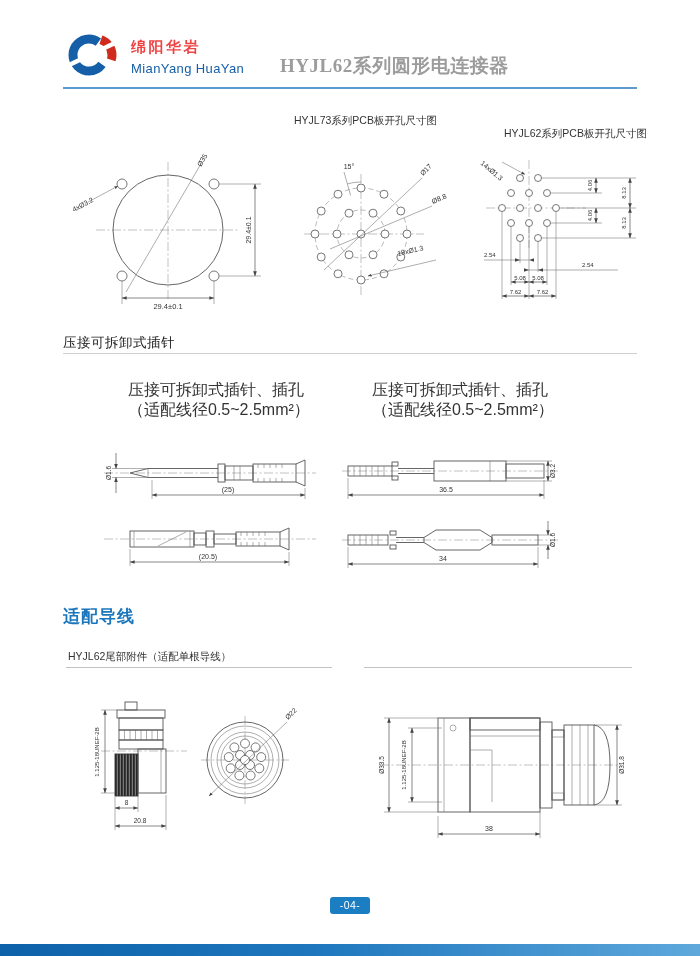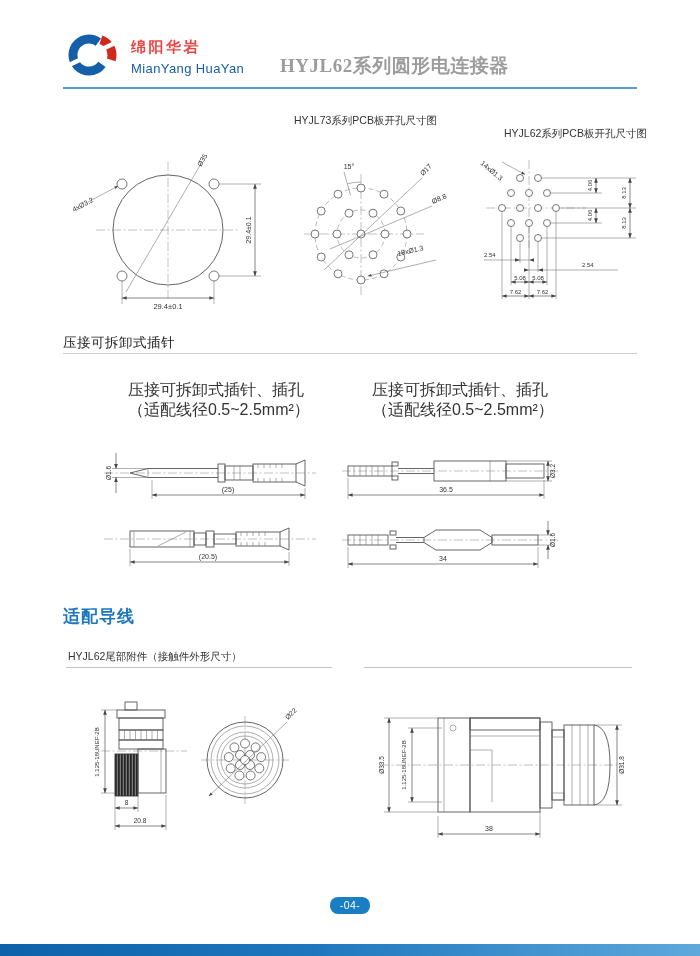--- a/index.html
+++ b/index.html
@@ -20,21 +20,21 @@
   
   .cap{font-size:10.5px;color:#333;white-space:nowrap}
   .sec-head{left:63px;top:334px;font-size:13.5px;color:#1c1c1c;letter-spacing:.5px}
   .sec-rule{left:63px;top:353px;width:574px;height:1px;background:#cfcfcf}
   .blue-head{left:63px;top:605px;font-size:17px;font-weight:bold;color:#1b76bc;letter-spacing:1px}
   .tail-cap{font-size:10.5px;color:#333;white-space:nowrap}
   .cap-rule{height:1px;background:#c3c3c3}
   .contact-label{font-size:16px;color:#333;line-height:20px}
 
   
-  .page-badge{left:330px;top:897px;width:40px;height:17px;border-radius:8px;background:#1b7ec2;
+  .page-badge{left:330px;top:897px;width:40px;height:17px;border-radius:3px;background:#1b7ec2;
               color:#fff;font-size:10.5px;text-align:center;line-height:17px;letter-spacing:.5px}
   .bottom-bar{left:0;top:944px;width:700px;height:12px;
               background:linear-gradient(90deg,#0d61a9 0%,#1e77bd 45%,#5ea8dc 100%)}
 
   
   svg{overflow:visible}
   .ol{fill:none;stroke:#555;stroke-width:.9}
   .thin{fill:none;stroke:#6b6b6b;stroke-width:.55}
   .cl{fill:none;stroke:#999;stroke-width:.6;stroke-dasharray:9 2.5 2 2.5}
   .dash{fill:none;stroke:#8a8a8a;stroke-width:.6;stroke-dasharray:5 3}
@@ -306,21 +306,21 @@
         <line class="ext" x1="198" y1="29" x2="212" y2="29"></line>
       <line class="dim" x1="208" y1="5" x2="208" y2="19" marker-end="url(#arr)"></line>
       <line class="dim" x1="208" y1="43" x2="208" y2="29" marker-end="url(#arr)"></line>
     </g>
     <text class="d" text-anchor="middle" x="103" y="45">34</text>
     <text class="d d65" text-anchor="middle" transform="translate(215,24) rotate(-90)">Ø1.6</text>
   </svg>
 
   <div class="abs blue-head">适配导线</div>
 
-  <div class="abs tail-cap" style="left:68px;top:650px">HYJL62尾部附件（接触件外形尺寸）</div>
+  <div class="abs tail-cap" style="left:68px;top:650px">HYJL62尾部附件（适配单根导线）</div>
   <div class="abs cap-rule" style="left:66px;top:667px;width:266px"></div>
   <div class="abs cap-rule" style="left:364px;top:667px;width:268px"></div>
 
   <svg class="abs" style="left:85px;top:688px" width="230" height="160" viewBox="0 0 230 160">
     <g>
       <rect class="ol" x="40" y="14" width="12" height="8"></rect>
       <rect class="ol" x="32" y="22" width="48" height="8" fill="url(#hatch)"></rect>
       <rect class="ol" x="34" y="30" width="44" height="12" fill="url(#cross)"></rect>
       <rect class="ol" x="34" y="42" width="44" height="10"></rect>
       <path class="thin" d="M39.5 42v10M45 42v10M50.5 42v10M56 42v10M61.5 42v10M67 42v10M72.5 42v10"></path>

